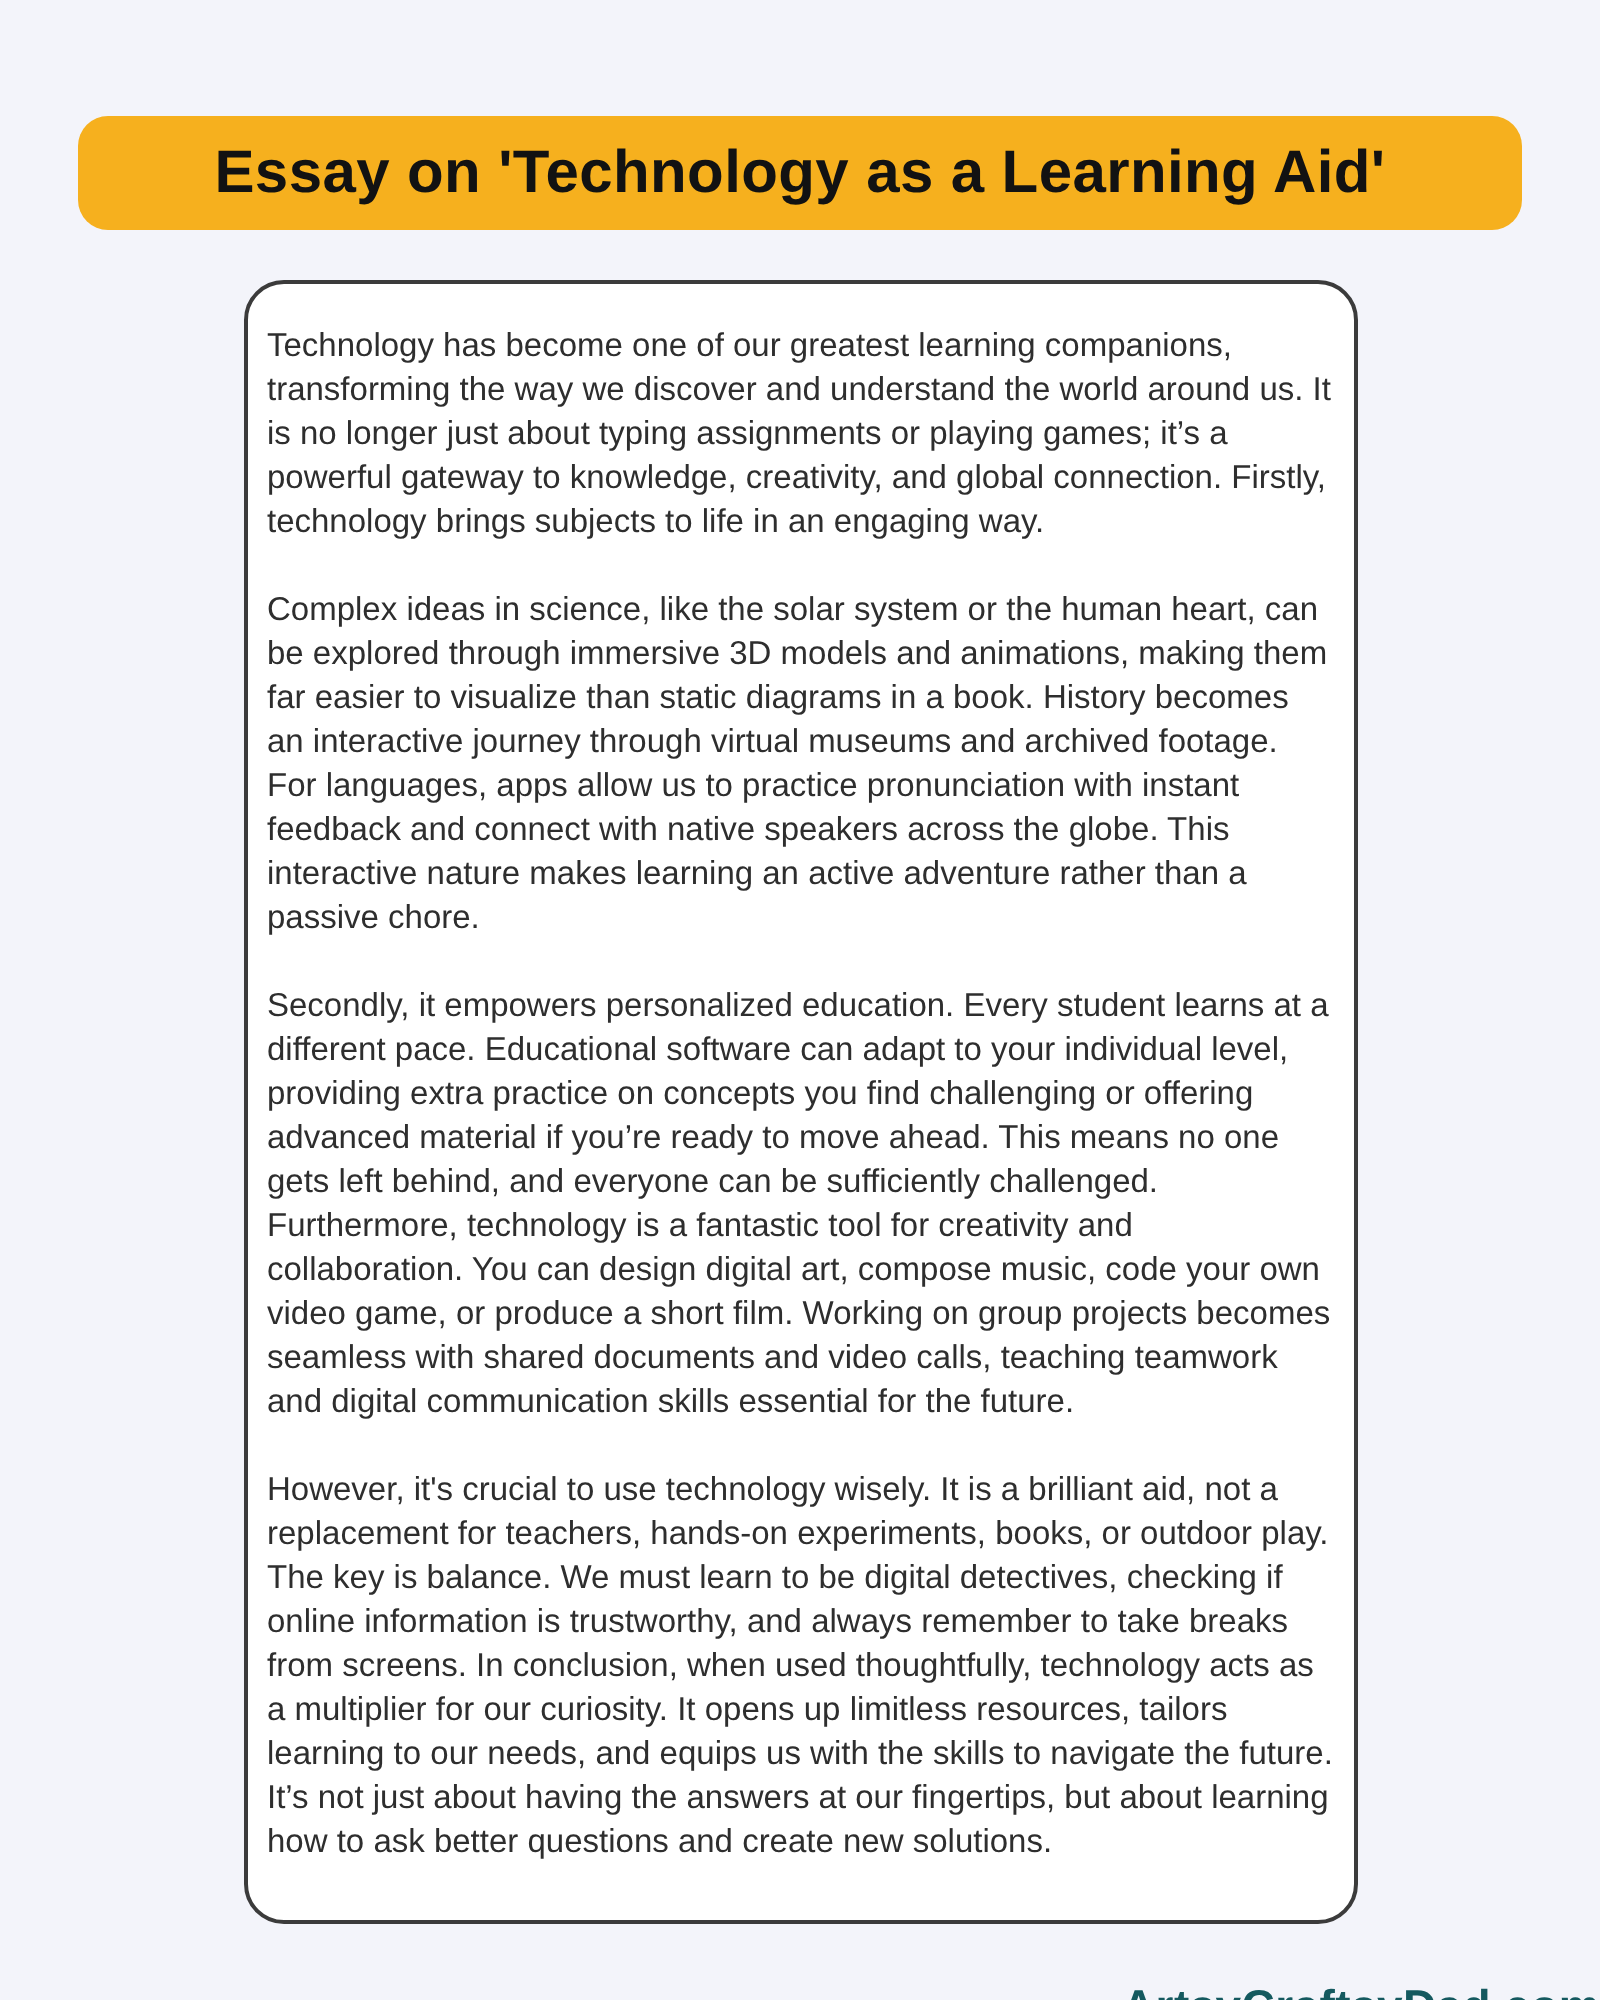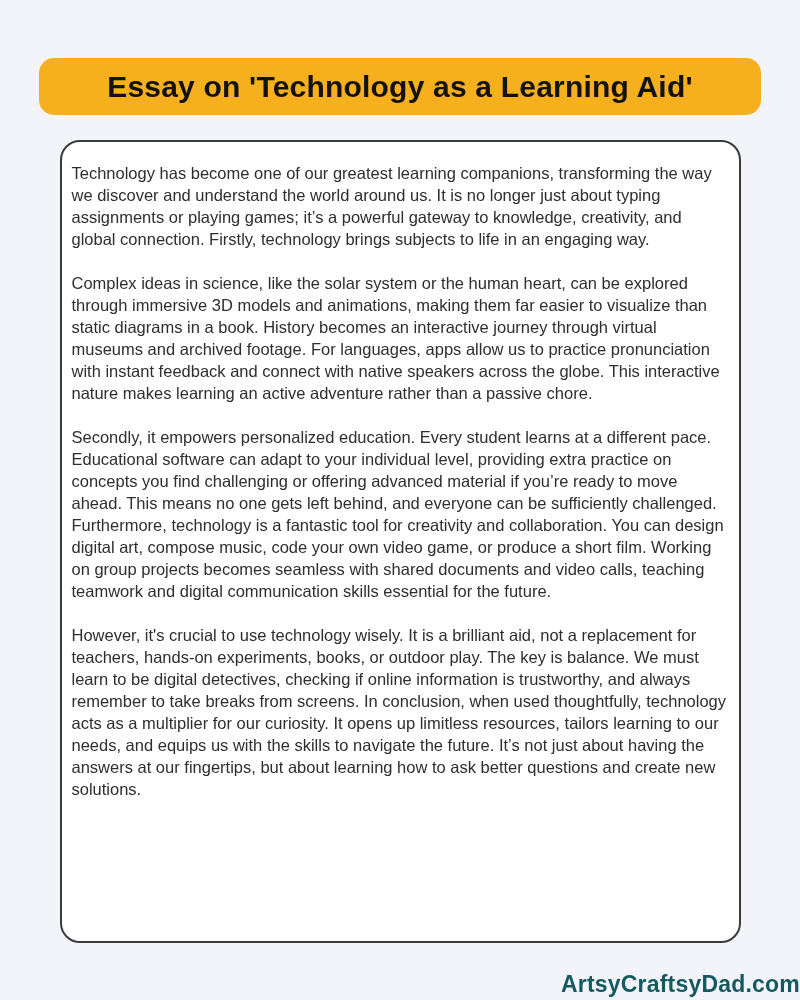--- a/index.html
+++ b/index.html
@@ -28,21 +28,21 @@
   .title-banner h1 {
     margin: 0;
     font-size: 30px;
     font-weight: bold;
     color: #121212;
     letter-spacing: 0.2px;
     white-space: nowrap;
   }
   .essay-card {
     margin: 25px auto 0 auto;
-    width: 681px;
+    width: 557px;
     min-height: 803px;
     background: #FFFFFF;
     border: 2px solid #3B3B3B;
     border-radius: 20px;
     padding: 20px 10px 16px 10px;
   }
   .essay-card p {
     margin: 0 0 22px 0;
     font-size: 16.5px;
     line-height: 22px;

